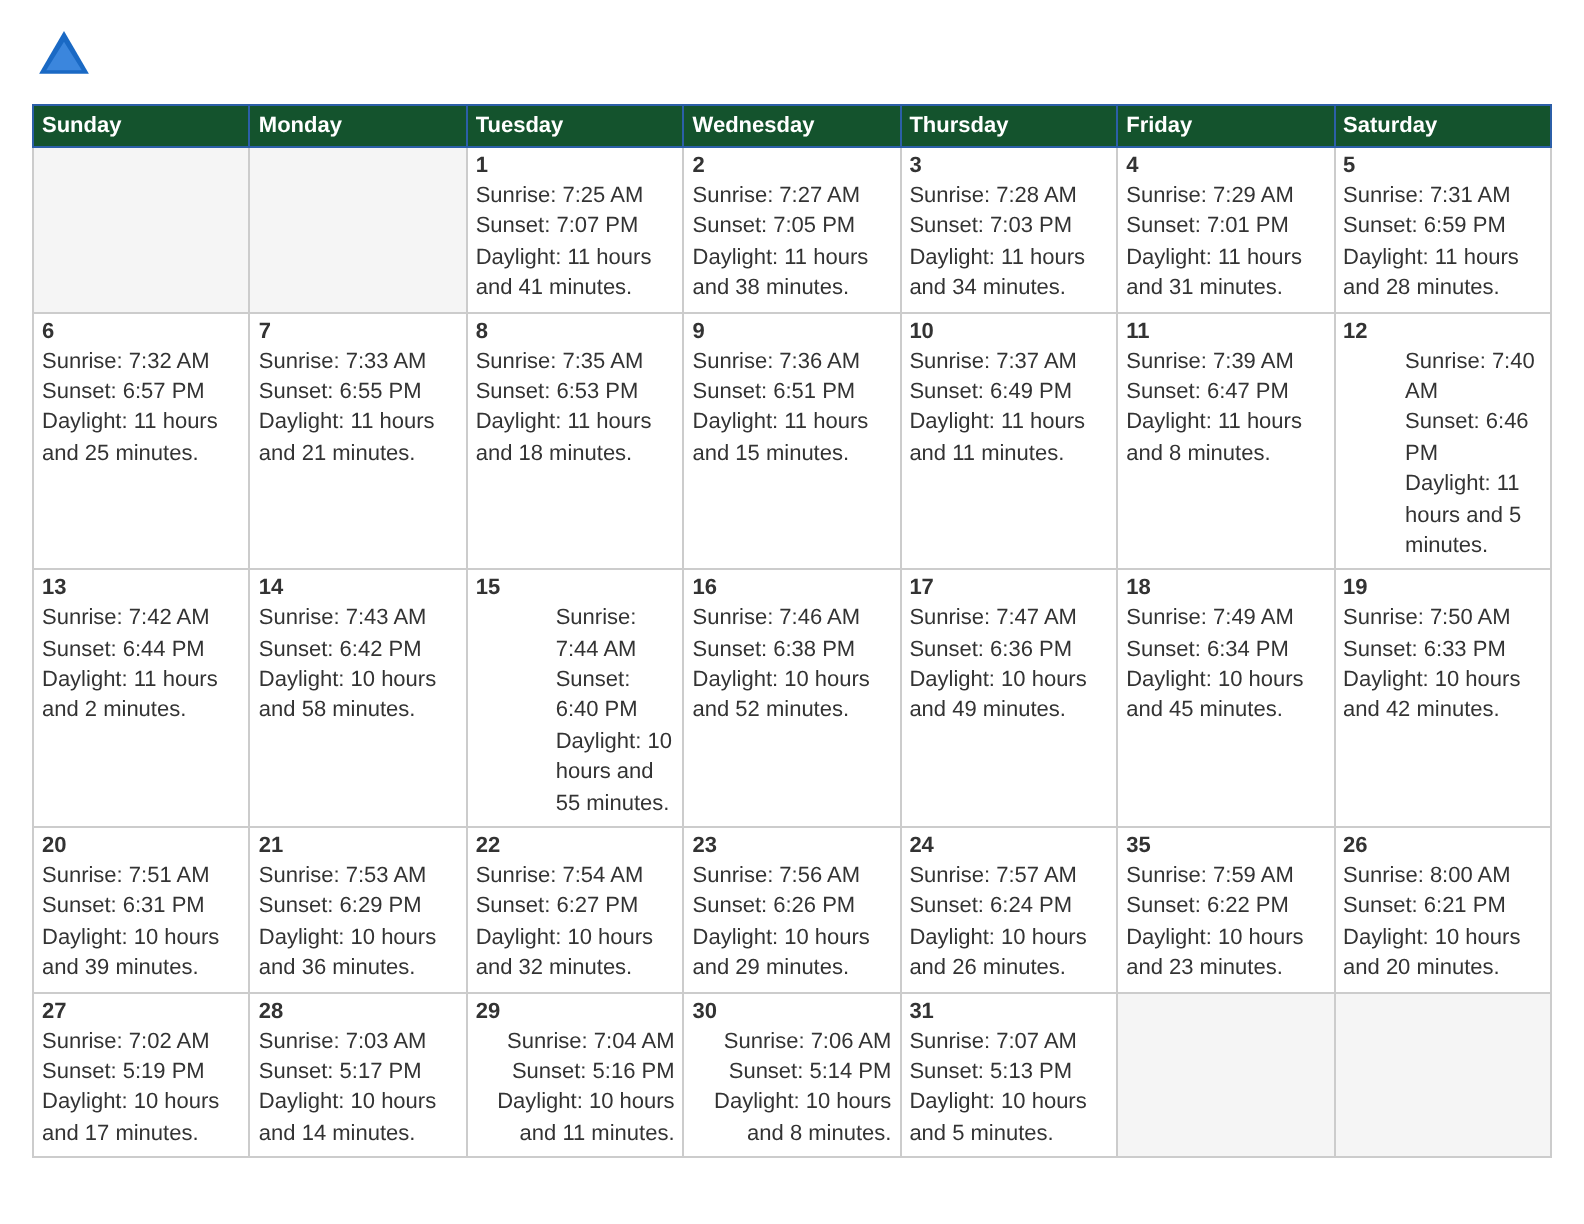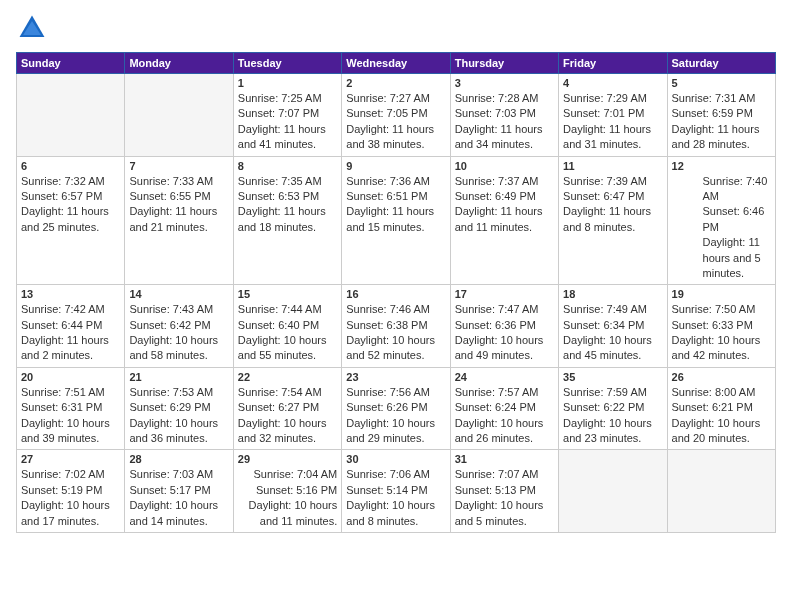--- a/index.html
+++ b/index.html
@@ -58,21 +58,21 @@
     .location {
       font-size: 13px;
       color: #555;
     }
     .calendar {
       width: 100%;
       border-collapse: collapse;
       table-layout: fixed;
     }
     .calendar th {
-      background: #4c1d95;
+      background: #14532d;
       color: #fff;
       font-size: 11px;
       font-weight: bold;
       padding: 4px 4px;
       text-align: left;
       border: 1px solid #2c5fa8;
     }
     .calendar td {
       border: 1px solid #ccc;
       vertical-align: top;
@@ -221,21 +221,21 @@
 Daylight: 11 hours and 2 minutes.</div>
           </td>
           <td>
             <span class="day-num">14</span>
             <div class="day-info" style="white-space: pre-line;">Sunrise: 7:43 AM
 Sunset: 6:42 PM
 Daylight: 10 hours and 58 minutes.</div>
           </td>
           <td>
             <span class="day-num">15</span>
-            <div class="day-info" style="white-space: pre-line;">Sunrise: 7:44 AM
+            <div class="day-info" style="white-space: pre-line; margin-left: 40px;">Sunrise: 7:44 AM
 Sunset: 6:40 PM
 Daylight: 10 hours and 55 minutes.</div>
           </td>
           <td>
             <span class="day-num">16</span>
             <div class="day-info" style="white-space: pre-line;">Sunrise: 7:46 AM
 Sunset: 6:38 PM
 Daylight: 10 hours and 52 minutes.</div>
           </td>
           <td>
@@ -315,21 +315,21 @@
 Daylight: 10 hours and 14 minutes.</div>
           </td>
           <td>
             <span class="day-num">29</span>
             <div class="day-info" style="white-space: pre-line; text-align: right;">Sunrise: 7:04 AM
 Sunset: 5:16 PM
 Daylight: 10 hours and 11 minutes.</div>
           </td>
           <td>
             <span class="day-num">30</span>
-            <div class="day-info" style="white-space: pre-line;">Sunrise: 7:06 AM
+            <div class="day-info" style="white-space: pre-line; text-align: right;">Sunrise: 7:06 AM
 Sunset: 5:14 PM
 Daylight: 10 hours and 8 minutes.</div>
           </td>
           <td>
             <span class="day-num">31</span>
             <div class="day-info" style="white-space: pre-line;">Sunrise: 7:07 AM
 Sunset: 5:13 PM
 Daylight: 10 hours and 5 minutes.</div>
           </td>
           <td class="empty"></td>

